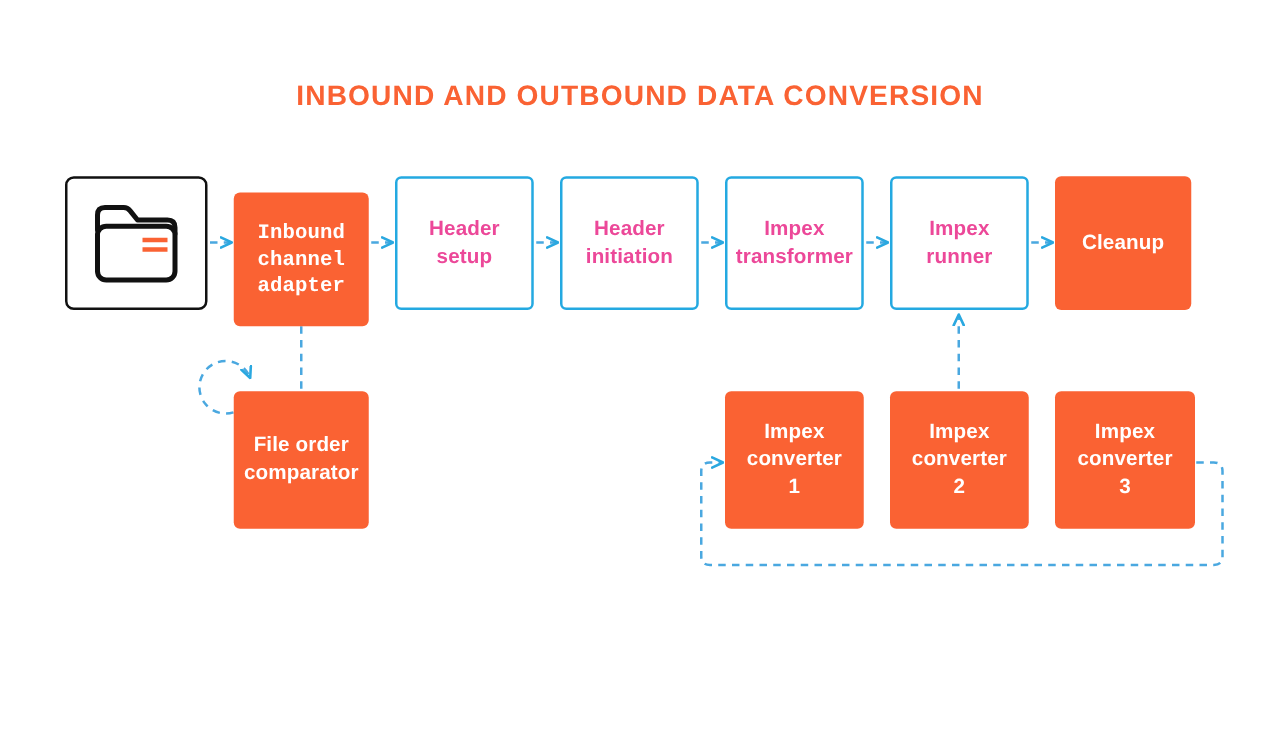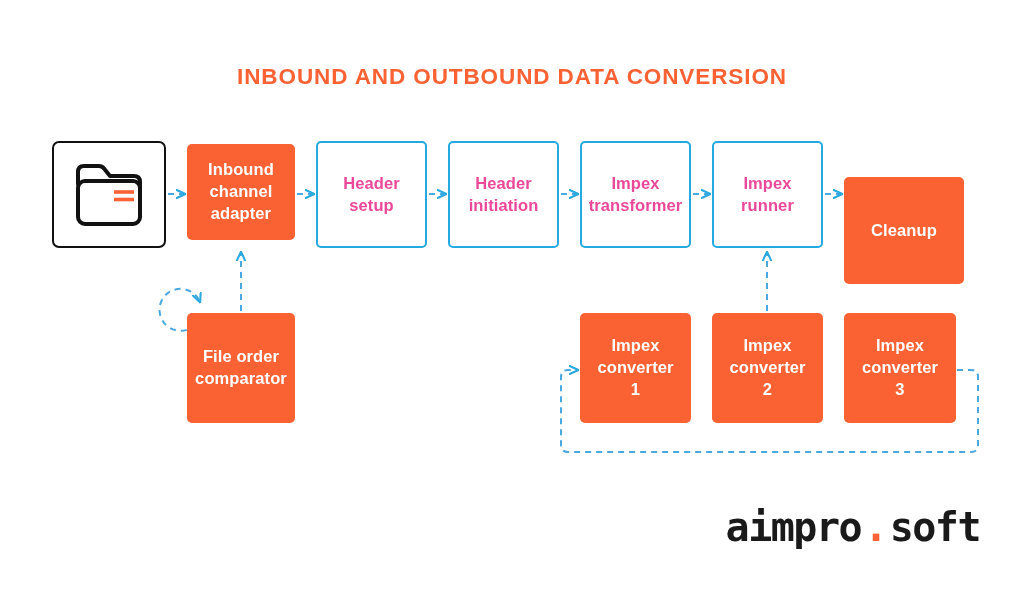--- a/index.html
+++ b/index.html
@@ -151,21 +151,21 @@
                  Q 71 17 71 23 L 71 28" fill="none" stroke="#111111" stroke-width="4" stroke-linejoin="round" stroke-linecap="round"></path>
 
         <rect x="9" y="22" width="62" height="43" rx="7" ry="7" fill="#ffffff" stroke="#111111" stroke-width="4"></rect>
 
         <line x1="45" y1="33" x2="65" y2="33" stroke="#fa6233" stroke-width="3.6" stroke-linecap="butt"></line>
         <line x1="45" y1="40.5" x2="65" y2="40.5" stroke="#fa6233" stroke-width="3.6" stroke-linecap="butt"></line>
       </svg>
     </span>
   </div>
 
-  <div class="node solid" style="left:187px; top:144px; width:108px; height:96px;">
+  <div class="node solid" style="left:187px; top:154px; width:108px; height:107px;font-family:Liberation Mono, monospace;">
     <span class="node-label">Inbound
 channel
 adapter</span>
   </div>
 
   <div class="node outline" style="left:316px; top:141px; width:111px; height:107px;">
     <span class="node-label">Header
 setup</span>
   </div>
 
@@ -177,21 +177,21 @@
   <div class="node outline" style="left:580px; top:141px; width:111px; height:107px;">
     <span class="node-label">Impex
 transformer</span>
   </div>
 
   <div class="node outline" style="left:712px; top:141px; width:111px; height:107px;">
     <span class="node-label">Impex
 runner</span>
   </div>
 
-  <div class="node solid" style="left:844px; top:141px; width:120px; height:107px;margin-top:36px;">
+  <div class="node solid" style="left:844px; top:141px; width:109px; height:107px;">
     <span class="node-label">Cleanup</span>
   </div>
 
   <div class="node solid" style="left:187px; top:313px; width:108px; height:110px;align-items:center;">
     <span class="node-label">File order
 comparator</span>
   </div>
 
   <div class="node solid" style="left:580px; top:313px; width:111px; height:110px;">
     <span class="node-label">Impex
@@ -204,19 +204,14 @@
 converter
 2</span>
   </div>
 
   <div class="node solid" style="left:844px; top:313px; width:112px; height:110px;">
     <span class="node-label">Impex
 converter
 3</span>
   </div>
 
-  <div class="logo">
-    <span>aimpro</span>
-    <span class="logo-dot">.</span>
-    <span>soft</span>
-  </div>
 
 </div>
 
 </body></html>

